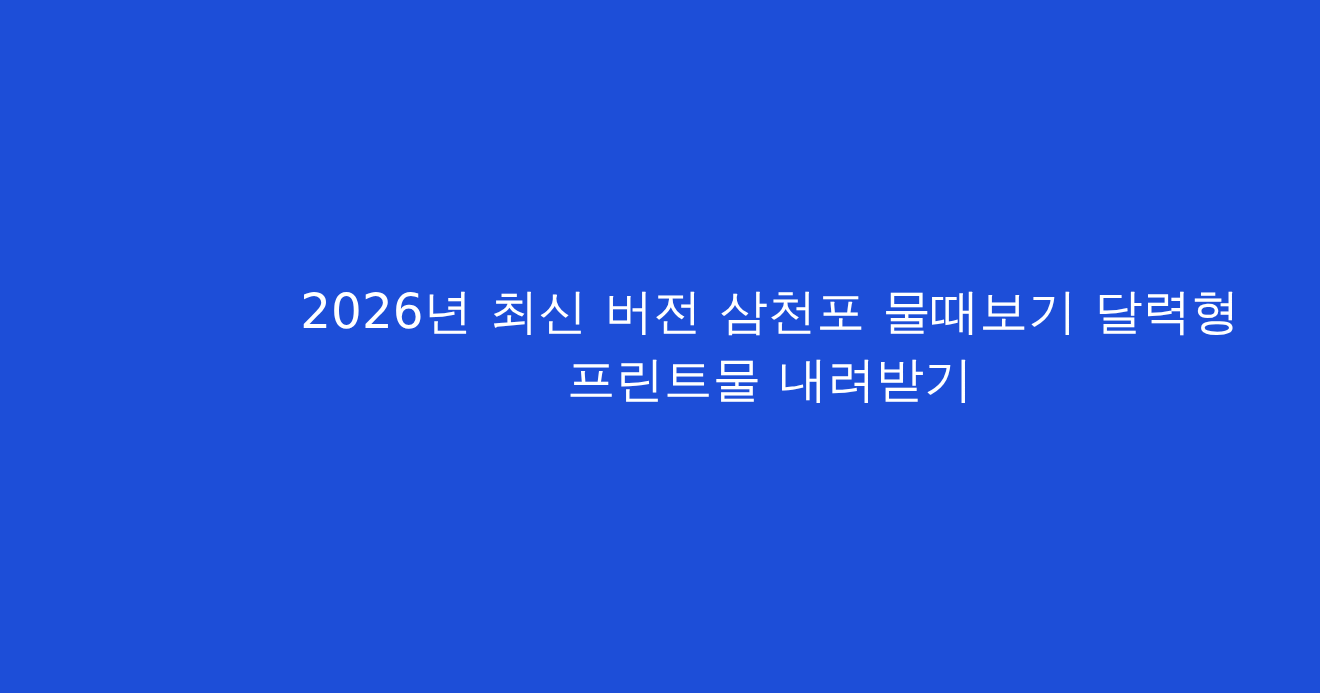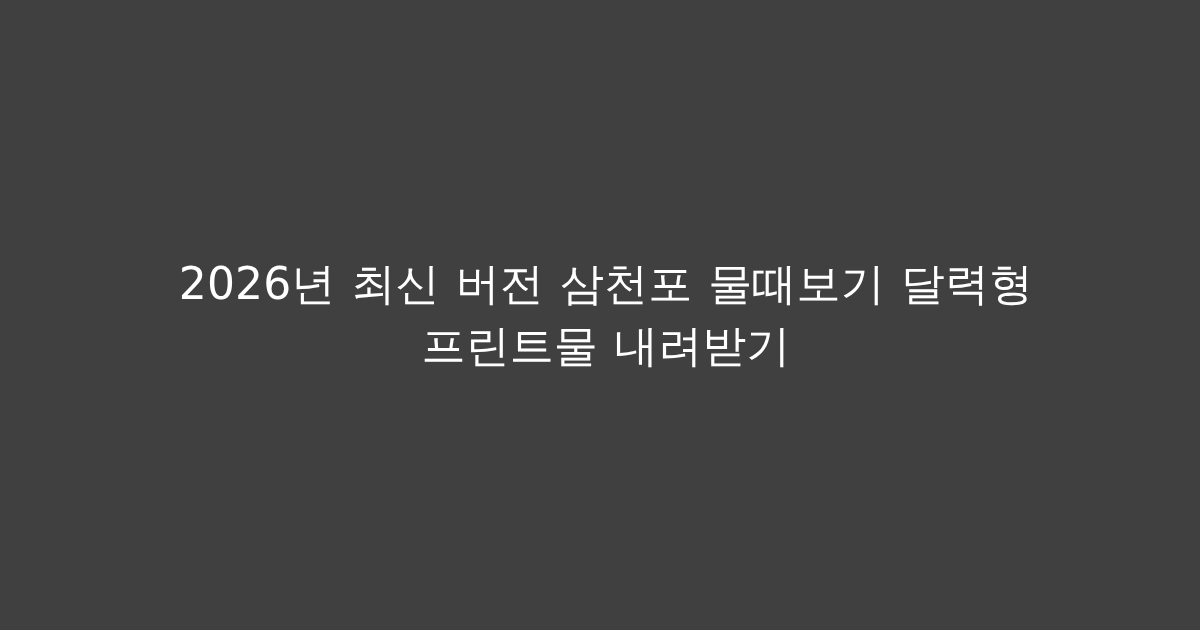--- a/index.html
+++ b/index.html
@@ -15,22 +15,22 @@
     font-family: "DejaVu Sans", "Liberation Sans", sans-serif;
   }
 
   .banner {
     position: relative;
     box-sizing: border-box;
     width: 1200px;
     height: 630px;
     display: flex;
     align-items: center;
-    justify-content: center;
-    background: #404040;
+    justify-content: flex-end;
+    background: #1d4ed8;
     padding-left: 12px;
   }
 
   .banner-inner {
     width: 1000px;
     display: block;
     text-align: center;
   }
 
   .banner-title {

